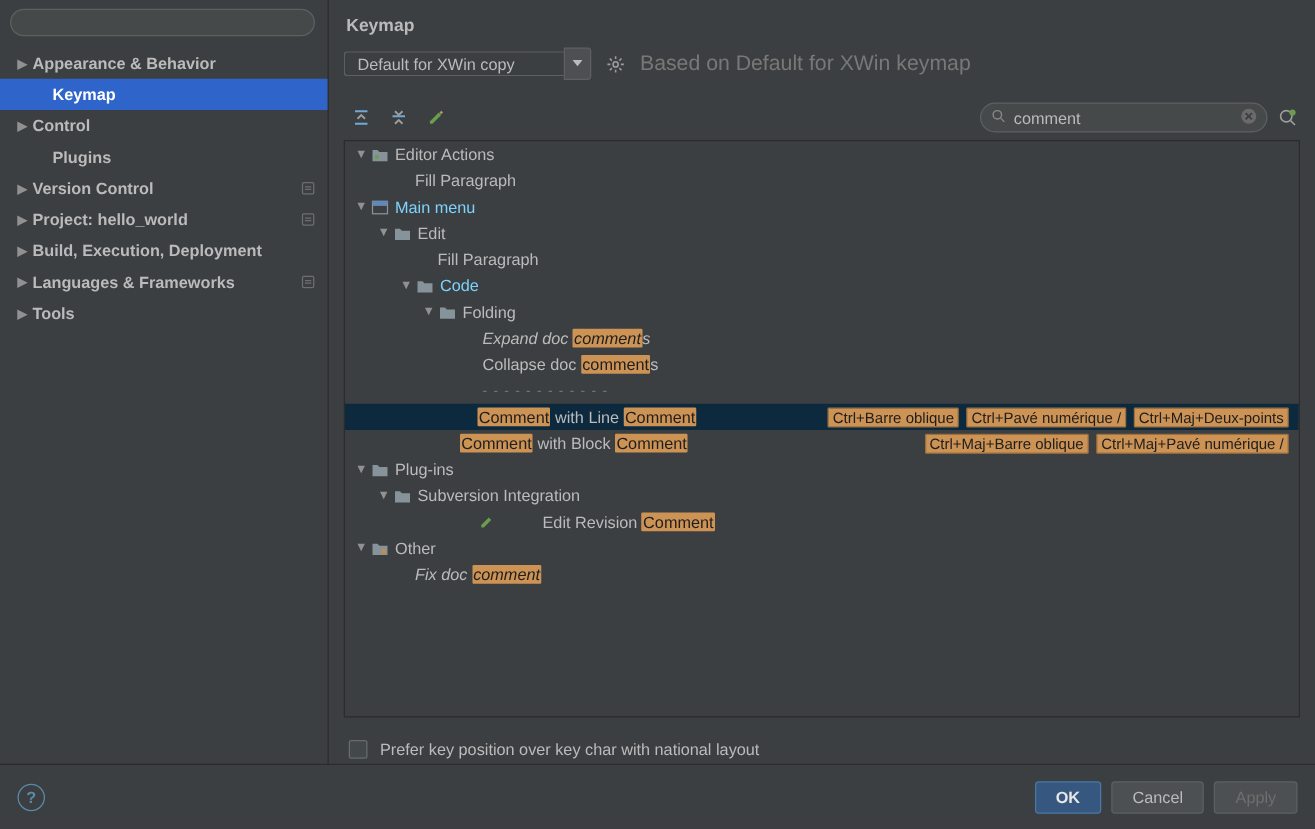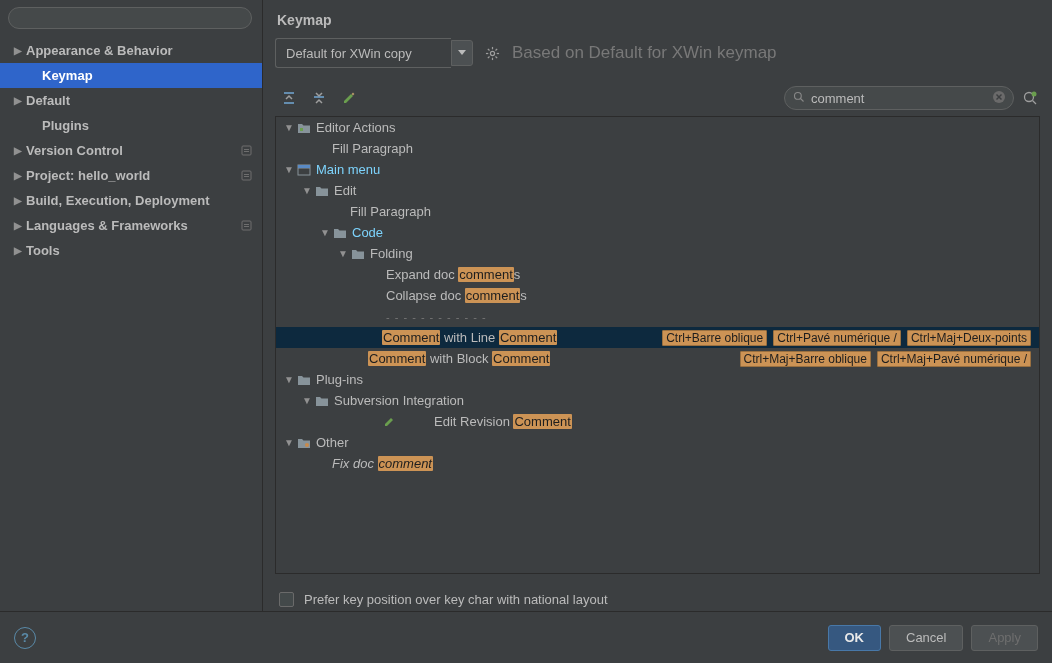--- a/index.html
+++ b/index.html
@@ -13,21 +13,21 @@
 .nav { padding-top:6px; }
 .nav-item { display:flex; align-items:center; height:25px; padding:0 8px 0 14px; cursor:pointer; color:#bbbbbb; font-weight:bold; position:relative; }
 .nav-item.child { padding-left:30px; font-weight:bold; }
 .nav-item.selected { background:#2f65ca; color:#ffffff; }
 .nav-item .arrow { width:12px; display:inline-block; color:#919191; font-size:10px; }
 .nav-item .badge-ic { position:absolute; right:10px; color:#6e6e6e; font-size:11px; }
 .content { flex:1; display:flex; flex-direction:column; padding:8px 12px 0 12px; min-width:0; }
 .content-title { font-size:14px; font-weight:bold; color:#bbbbbb; padding:4px 2px 10px 2px; }
 .keymap-row { display:flex; align-items:center; gap:8px; padding-bottom:8px; }
 .keymap-select { display:flex; align-items:center; }
-.keymap-select .sel-body { background:#3c3f41; border:1px solid #5e6060; height:30px; padding:0 10px; display:flex; align-items:center; color:#bbb; min-width:176px; border-right:none; border-radius:3px 0 0 3px; }
+.keymap-select .sel-body { background:#3c3f41; border:1px solid #5e6060; height:20px; padding:0 10px; display:flex; align-items:center; color:#bbb; min-width:176px; border-right:none; border-radius:3px 0 0 3px; }
 .keymap-select .sel-btn { background:#4c5052; border:1px solid #5e6060; height:26px; width:22px; display:flex; align-items:center; justify-content:center; border-radius:0 3px 3px 0; color:#bbb; cursor:pointer; }
 .gear-ic { color:#9e9e9e; font-size:14px; padding:0 4px; cursor:pointer; }
 .based-on { color:#787878; font-size:17px; }
 .toolbar-row { display:flex; align-items:center; justify-content:space-between; padding:10px 2px 6px 2px; }
 .toolbar-left { display:flex; gap:14px; padding-left:4px; }
 .tb-ic { width:16px; height:16px; color:#9e9e9e; cursor:pointer; display:flex; align-items:center; justify-content:center; }
 .toolbar-right { display:flex; align-items:center; gap:8px; }
 .filter-box-wrap { position:relative; }
 .filter-box { width:230px; height:24px; background:#45494a; border:1px solid #5e6060; border-radius:12px; padding:0 28px 0 26px; color:#bbb; font-size:13px; }
 .filter-box-wrap .mag { position:absolute; left:9px; top:5px; color:#888; font-size:12px; pointer-events:none; }
@@ -75,21 +75,21 @@
         <div class="nav-item">
           <span class="arrow">▶</span>
           <span>Appearance &amp; Behavior</span>
         </div>
         <div class="nav-item child selected">
           <span class="arrow"></span>
           <span>Keymap</span>
         </div>
         <div class="nav-item">
           <span class="arrow">▶</span>
-          <span>Default</span>
+          <span>Control</span>
         </div>
         <div class="nav-item child">
           <span class="arrow"></span>
           <span>Plugins</span>
         </div>
         <div class="nav-item">
           <span class="arrow">▶</span>
           <span>Version Control</span>
           <span class="badge-ic">
             <svg width="11" height="11">
@@ -262,21 +262,21 @@
         </div>
         <div class="tree-row" style="padding-left: 60px;">
           <span class="toggle">▼</span>
           <span class="icon">
             <svg width="14" height="12">
               <path d="M1 2 L5 2 L6.5 3.5 L13 3.5 L13 11 L1 11 Z" fill="#87939a"></path>
             </svg>
           </span>
           <span class="lbl">Folding</span>
         </div>
-        <div class="tree-row" style="padding-left: 96px;">
+        <div class="tree-row" style="padding-left: 96px; font-style: italic;">
           <span class="toggle"></span>
           <span class="lbl"><span>Expand doc </span><span class="hl">comment</span><span>s</span></span>
         </div>
         <div class="tree-row" style="padding-left: 96px;">
           <span class="toggle"></span>
           <span class="lbl"><span>Collapse doc </span><span class="hl">comment</span><span>s</span></span>
         </div>
         <div class="tree-row" style="padding-left: 96px;">
           <span class="toggle"></span>
           <span class="divider-dashes">- - - - - - - - - - - -</span>

